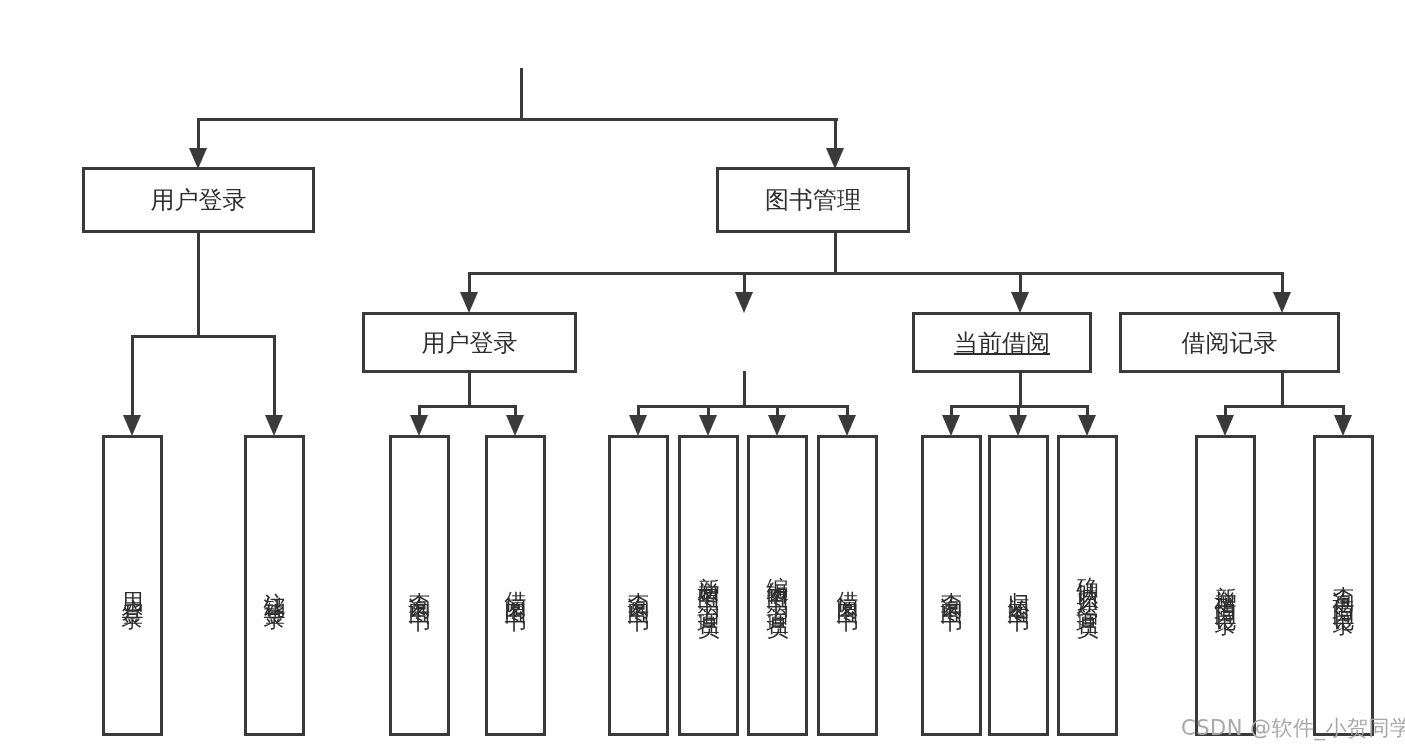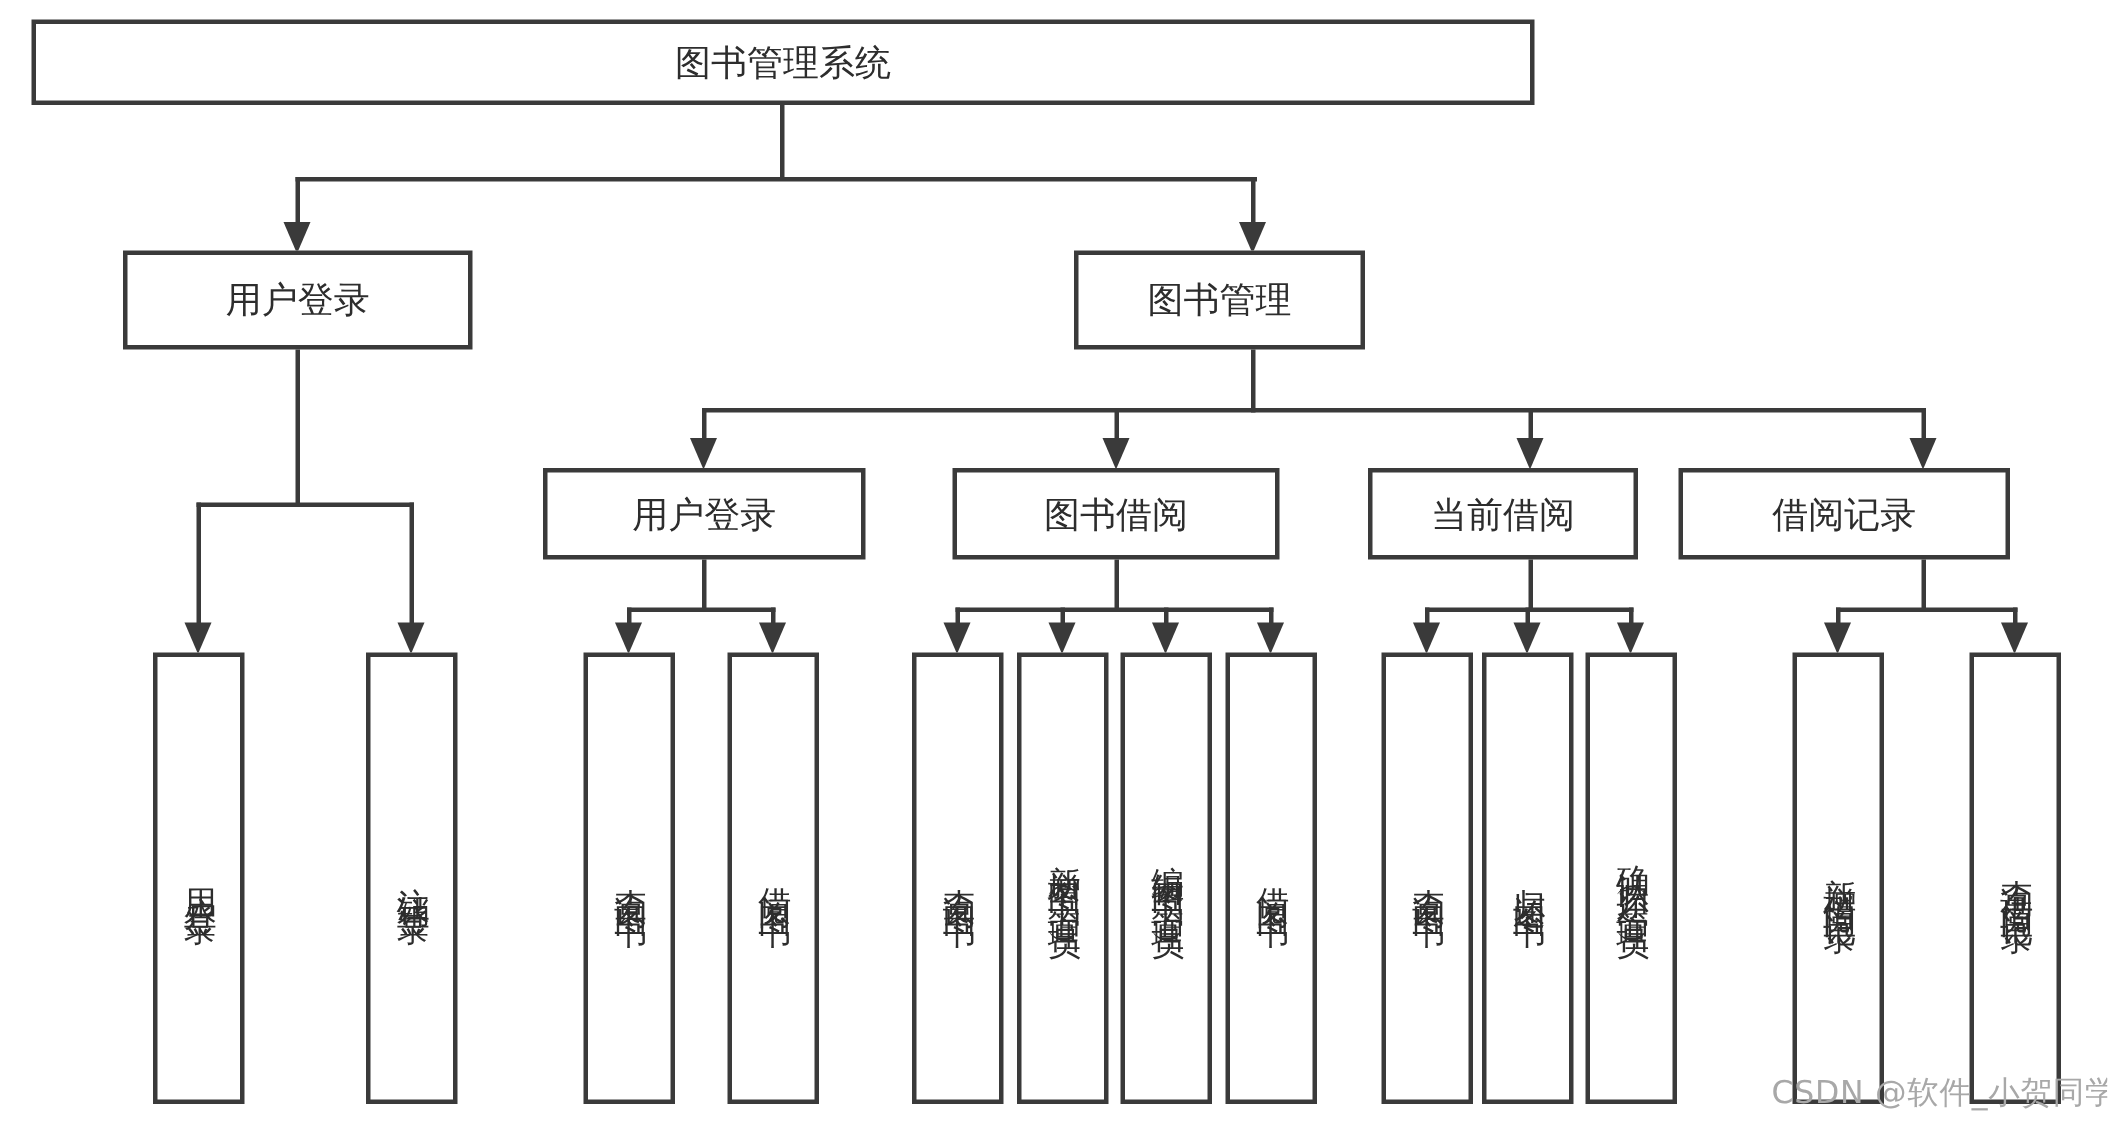--- a/index.html
+++ b/index.html
@@ -101,28 +101,26 @@
   <div class="arrow" style="left:629px;top:415px;"></div>
   <div class="arrow" style="left:699px;top:415px;"></div>
   <div class="arrow" style="left:768px;top:415px;"></div>
   <div class="arrow" style="left:838px;top:415px;"></div>
   <div class="arrow" style="left:942px;top:415px;"></div>
   <div class="arrow" style="left:1009px;top:415px;"></div>
   <div class="arrow" style="left:1078px;top:415px;"></div>
   <div class="arrow" style="left:1216px;top:415px;"></div>
   <div class="arrow" style="left:1334px;top:415px;"></div>
 
-  <div class="node" style="left:21px;top:13px;width:1002px;height:57px;">图书管理系统</div>
 
   <div class="node" style="left:82px;top:167px;width:233px;height:66px;">用户登录</div>
   <div class="node" style="left:716px;top:167px;width:194px;height:66px;">图书管理</div>
 
   <div class="node" style="left:362px;top:312px;width:215px;height:61px;">用户登录</div>
-  <div class="node" style="left:635px;top:312px;width:218px;height:61px;">图书借阅</div>
-  <div class="node" style="left:912px;top:312px;width:180px;height:61px;">当前借阅</div>
+  <div class="node" style="left:912px;top:312px;width:180px;height:61px;text-decoration:underline;">当前借阅</div>
   <div class="node" style="left:1119px;top:312px;width:221px;height:61px;">借阅记录</div>
 
   <div class="node leaf" style="left:102px;top:435px;width:61px;height:301px;">
     <span class="vtxt">用户登录</span>
   </div>
   <div class="node leaf" style="left:244px;top:435px;width:61px;height:301px;">
     <span class="vtxt">注销登录</span>
   </div>
 
   <div class="node leaf" style="left:389px;top:435px;width:61px;height:301px;">

